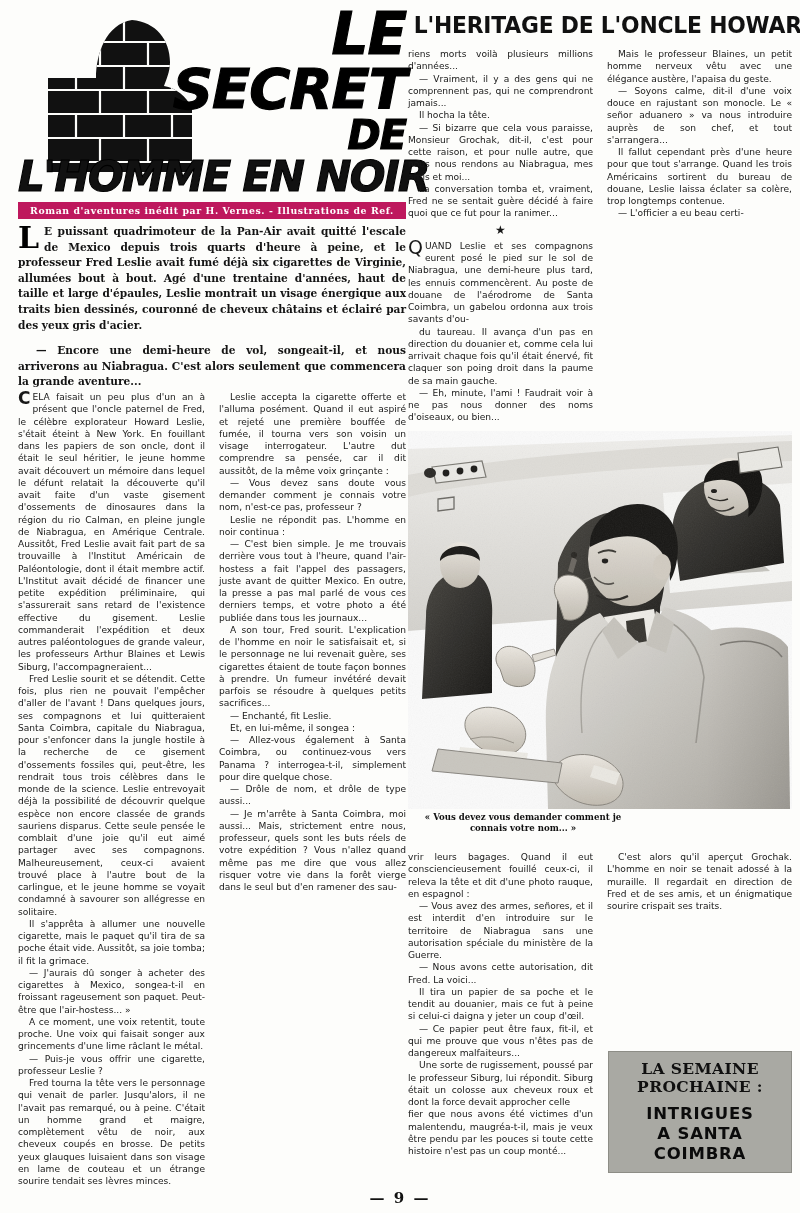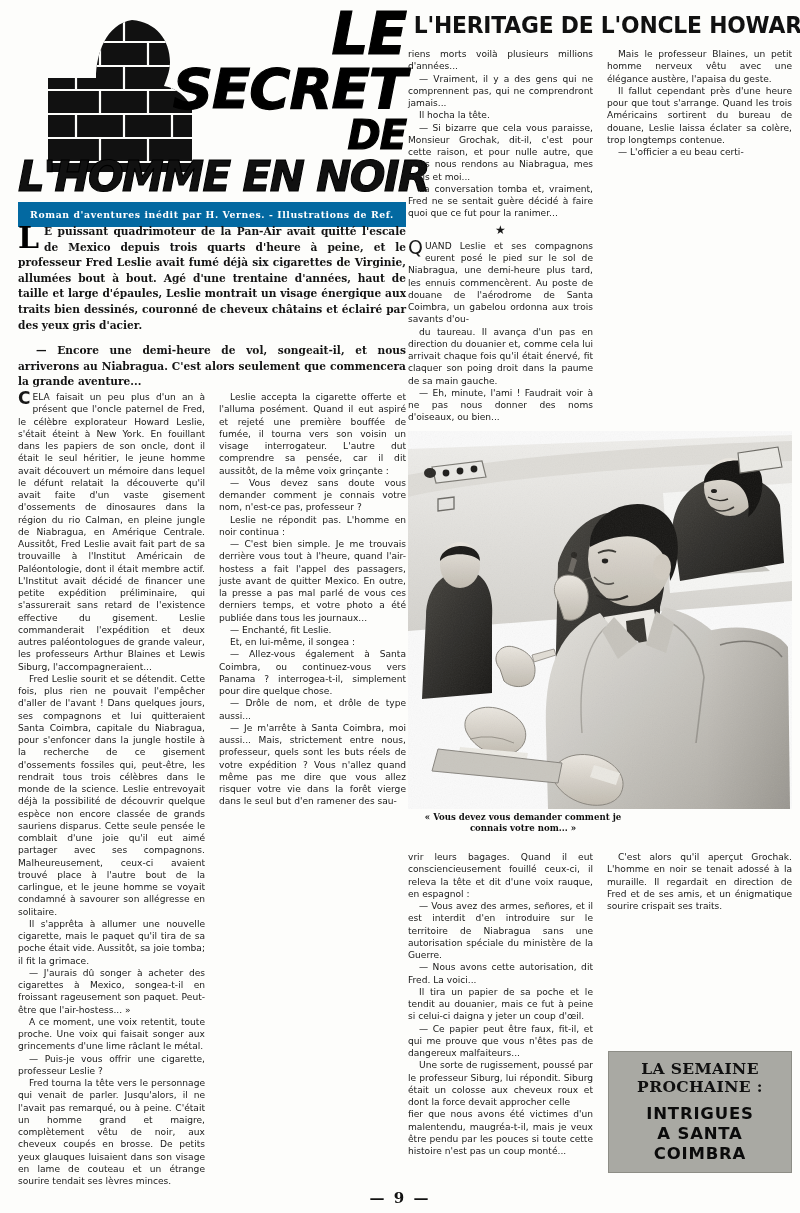--- a/index.html
+++ b/index.html
@@ -73,22 +73,22 @@
     letter-spacing: -1.6px;
     line-height: 1;
     white-space: nowrap;
     -webkit-text-stroke: 1.1px #000;
     text-align: center;
   }
 
   .byline-bar {
     position: absolute;
     left: 0; top: 196px;
-    width: 388px; height: 25px;
-    background: #0369a1;
+    width: 388px; height: 17px;
+    background: #be185d;
     color: #fff;
     font-family: "DejaVu Serif", serif;
     font-weight: bold;
     font-size: 9.3px;
     letter-spacing: 0.6px;
     display: flex;
     align-items: center;
     justify-content: center;
   }
 
@@ -347,20 +347,21 @@
       <p>Fred Leslie sourit et se détendit. Cette fois, plus rien ne pouvait l'empêcher d'aller de l'avant ! Dans quelques jours, ses compagnons et lui quitteraient Santa Coimbra, capitale du Niabragua, pour s'enfoncer dans la jungle hostile à la recherche de ce gisement d'ossements fossiles qui, peut-être, les rendrait tous trois célèbres dans le monde de la science. Leslie entrevoyait déjà la possibilité de découvrir quelque espèce non encore classée de grands sauriens disparus. Cette seule pensée le comblait d'une joie qu'il eut aimé partager avec ses compagnons. Malheureusement, ceux-ci avaient trouvé place à l'autre bout de la carlingue, et le jeune homme se voyait condamné à savourer son allégresse en solitaire.</p>
       <p>Il s'apprêta à allumer une nouvelle cigarette, mais le paquet qu'il tira de sa poche était vide. Aussitôt, sa joie tomba; il fit la grimace.</p>
       <p>— J'aurais dû songer à acheter des cigarettes à Mexico, songea-t-il en froissant rageusement son paquet. Peut-être que l'air-hostess... »</p>
       <p>A ce moment, une voix retentit, toute proche. Une voix qui faisait songer aux grincements d'une lime râclant le métal.</p>
       <p>— Puis-je vous offrir une cigarette, professeur Leslie ?</p>
       <p>Fred tourna la tête vers le personnage qui venait de parler. Jusqu'alors, il ne l'avait pas remarqué, ou à peine. C'était un homme grand et maigre, complètement vêtu de noir, aux cheveux coupés en brosse. De petits yeux glauques luisaient dans son visage en lame de couteau et un étrange sourire tendait ses lèvres minces.</p>
       <p>Leslie accepta la cigarette offerte et l'alluma posément. Quand il eut aspiré et rejeté une première bouffée de fumée, il tourna vers son voisin un visage interrogateur. L'autre dut comprendre sa pensée, car il dit aussitôt, de la même voix grinçante :</p>
       <p>— Vous devez sans doute vous demander comment je connais votre nom, n'est-ce pas, professeur ?</p>
       <p>Leslie ne répondit pas. L'homme en noir continua :</p>
       <p>— C'est bien simple. Je me trouvais derrière vous tout à l'heure, quand l'air-hostess a fait l'appel des passagers, juste avant de quitter Mexico. En outre, la presse a pas mal parlé de vous ces derniers temps, et votre photo a été publiée dans tous les journaux...</p>
+      <p>A son tour, Fred sourit. L'explication de l'homme en noir le satisfaisait et, si le personnage ne lui revenait guère, ses cigarettes étaient de toute façon bonnes à prendre. Un fumeur invétéré devait parfois se résoudre à quelques petits sacrifices...</p>
       <p>— Enchanté, fit Leslie.</p>
       <p>Et, en lui-même, il songea :</p>
       <p>— Allez-vous également à Santa Coimbra, ou continuez-vous vers Panama ? interrogea-t-il, simplement pour dire quelque chose.</p>
       <p>— Drôle de nom, et drôle de type aussi...</p>
       <p>— Je m'arrête à Santa Coimbra, moi aussi... Mais, strictement entre nous, professeur, quels sont les buts réels de votre expédition ? Vous n'allez quand même pas me dire que vous allez risquer votre vie dans la forêt vierge dans le seul but d'en ramener des sau-</p>
     </div>
   </div>
 
   <div id="right-half">
 
@@ -370,20 +371,21 @@
       <p style="text-indent:0">riens morts voilà plusieurs millions d'années...</p>
       <p>— Vraiment, il y a des gens qui ne comprennent pas, qui ne comprendront jamais...</p>
       <p>Il hocha la tête.</p>
       <p>— Si bizarre que cela vous paraisse, Monsieur Grochak, dit-il, c'est pour cette raison, et pour nulle autre, que nous nous rendons au Niabragua, mes amis et moi...</p>
       <p>La conversation tomba et, vraiment, Fred ne se sentait guère décidé à faire quoi que ce fut pour la ranimer...</p>
       <p class="star">★</p>
       <p style="text-indent:0"><span class="dropcap-q">Q</span><span>UAND Leslie et ses compagnons eurent posé le pied sur le sol de Niabragua, une demi-heure plus tard, les ennuis commencèrent. Au poste de douane de l'aérodrome de Santa Coimbra, un gabelou ordonna aux trois savants d'ou-</span></p>
       <p>du taureau. Il avança d'un pas en direction du douanier et, comme cela lui arrivait chaque fois qu'il était énervé, fit claquer son poing droit dans la paume de sa main gauche.</p>
       <p>— Eh, minute, l'ami ! Faudrait voir à ne pas nous donner des noms d'oiseaux, ou bien...</p>
       <p>Mais le professeur Blaines, un petit homme nerveux vêtu avec une élégance austère, l'apaisa du geste.</p>
+      <p>— Soyons calme, dit-il d'une voix douce en rajustant son monocle. Le « señor aduanero » va nous introduire auprès de son chef, et tout s'arrangera...</p>
       <p>Il fallut cependant près d'une heure pour que tout s'arrange. Quand les trois Américains sortirent du bureau de douane, Leslie laissa éclater sa colère, trop longtemps contenue.</p>
       <p>— L'officier a eu beau certi-</p>
     </div>
 
     <div class="illo-wrap">
       <svg viewBox="0 0 384 378" width="384" height="378" aria-hidden="true">
         <defs>
           <linearGradient id="cabinG" x1="0" y1="0" x2="0" y2="1">
             <stop offset="0" stop-color="#f4f3f0"></stop>
             <stop offset="1" stop-color="#d9d7d2"></stop>
@@ -520,21 +522,21 @@
 
           <rect x="0" y="0" width="384" height="378" filter="url(#grain)" fill="none" opacity="0.5"></rect>
           <rect x="0" y="0" width="384" height="378" fill="#000" opacity="0.02"></rect>
         </g>
       </svg>
     </div>
 
     <div class="illo-caption">« Vous devez vous demander comment je connais votre nom... »</div>
 
     <div class="rb-cols">
-      <p style="text-indent:0">vrir leurs bagages. Quand il eut consciencieusement fouillé ceux-ci, il releva la tête et dit d'une voix rauque, en espagnol :</p>
+      <p style="text-indent:0">vrir leurs bagages. Quand il eut consciencieusement fouillé ceux-ci, il releva la tête et dit d'une photo rauque, en espagnol :</p>
       <p>— Vous avez des armes, señores, et il est interdit d'en introduire sur le territoire de Niabragua sans une autorisation spéciale du ministère de la Guerre.</p>
       <p>— Nous avons cette autorisation, dit Fred. La voici...</p>
       <p>Il tira un papier de sa poche et le tendit au douanier, mais ce fut à peine si celui-ci daigna y jeter un coup d'œil.</p>
       <p>— Ce papier peut être faux, fit-il, et qui me prouve que vous n'êtes pas de dangereux malfaiteurs...</p>
       <p>Une sorte de rugissement, poussé par le professeur Siburg, lui répondit. Siburg était un colosse aux cheveux roux et dont la force devait approcher celle</p>
       <p style="text-indent:0">fier que nous avons été victimes d'un malentendu, maugréa-t-il, mais je veux être pendu par les pouces si toute cette histoire n'est pas un coup monté...</p>
       <p>C'est alors qu'il aperçut Grochak. L'homme en noir se tenait adossé à la muraille. Il regardait en direction de Fred et de ses amis, et un énigmatique sourire crispait ses traits.</p>
     </div>
 
     <div class="next-week-box">

